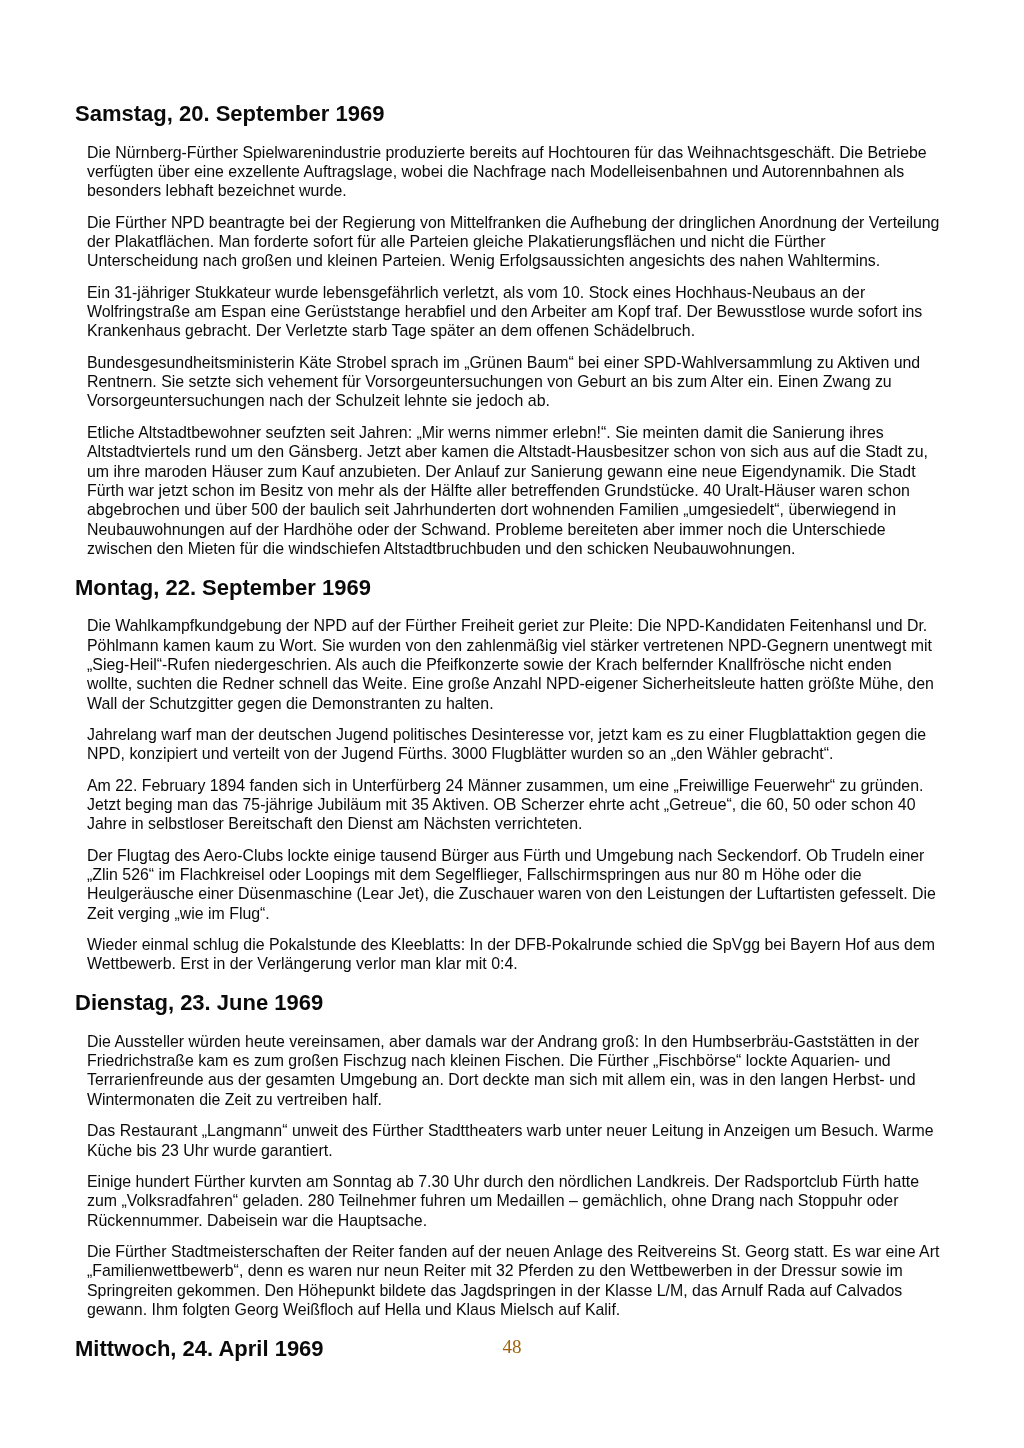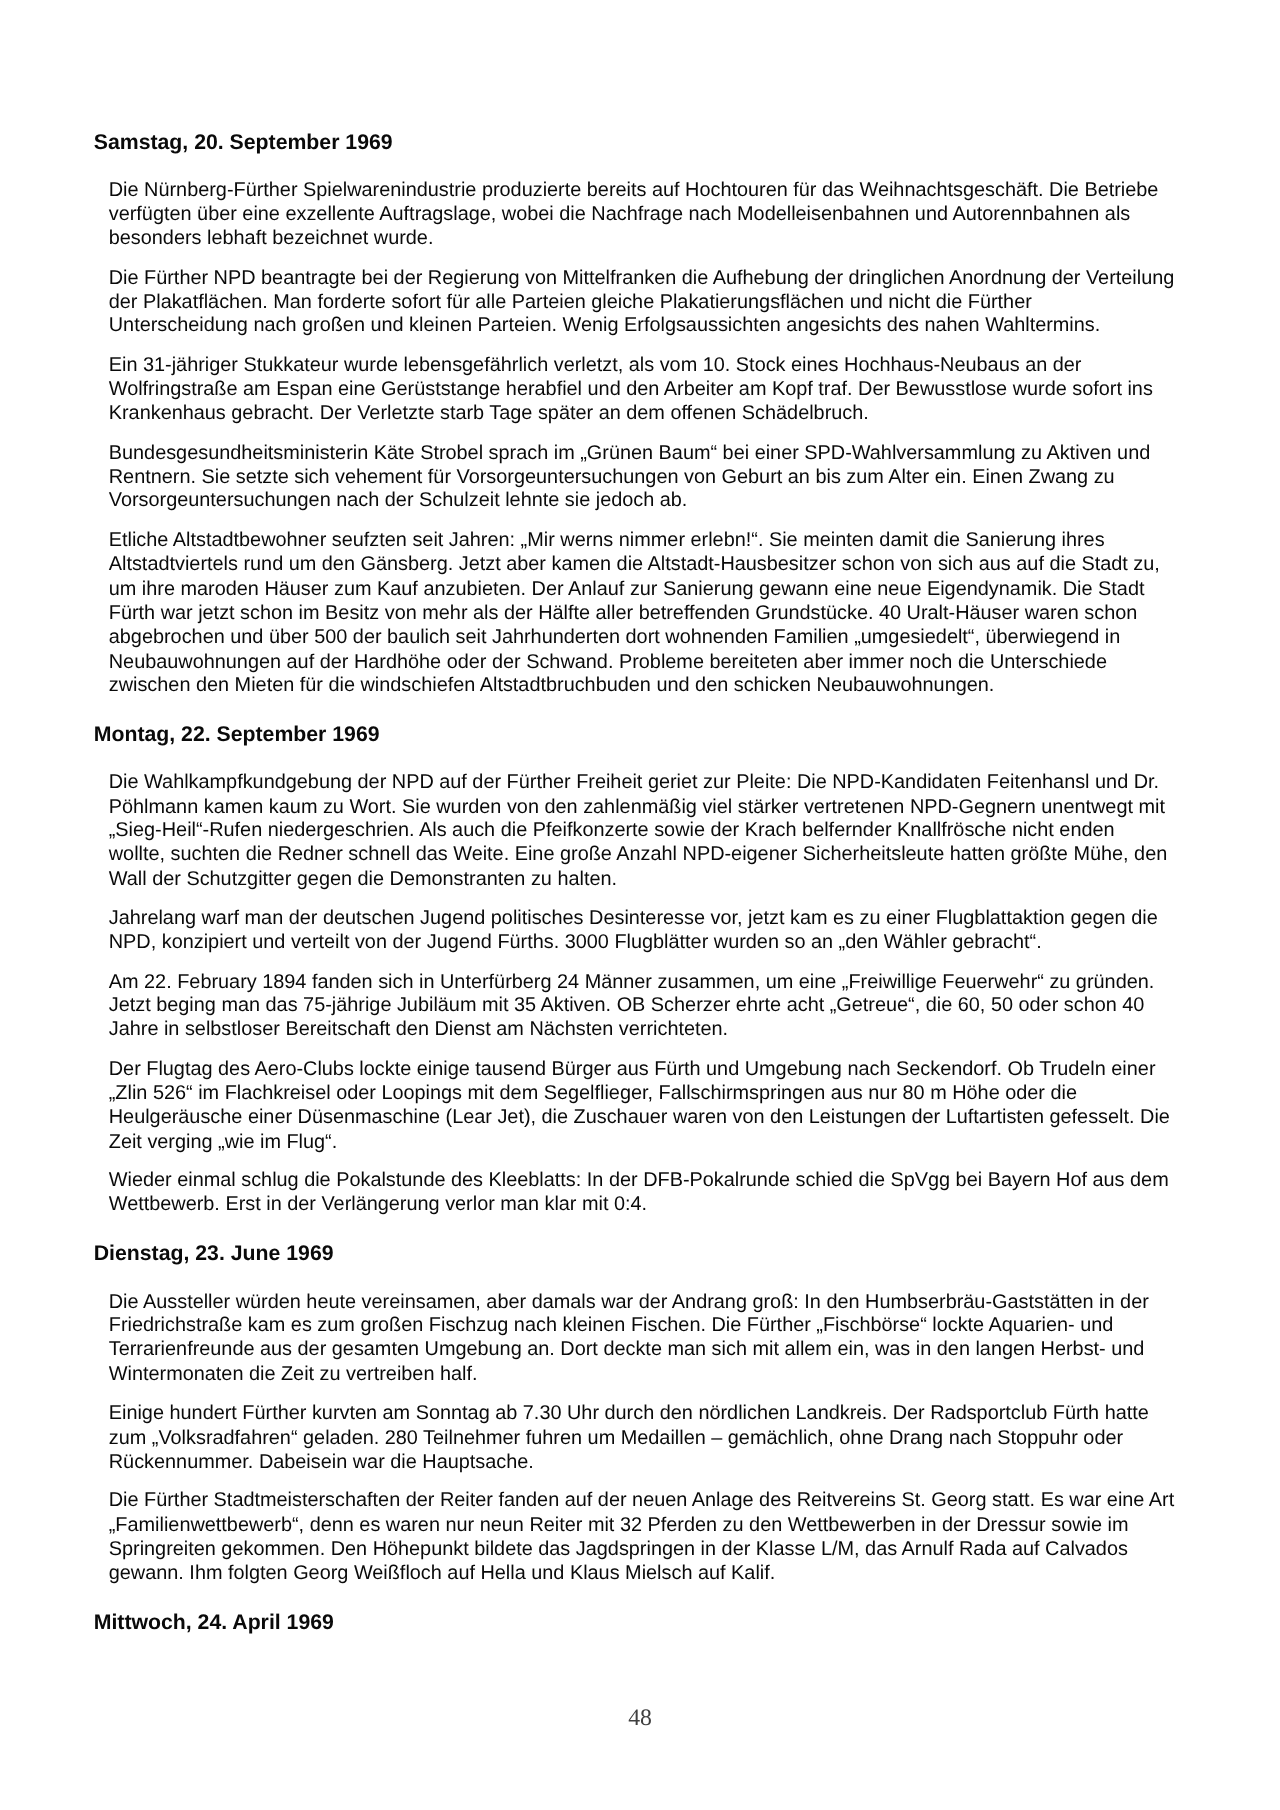--- a/index.html
+++ b/index.html
@@ -27,41 +27,40 @@
     top: 104px;
     width: 878px;
     font-family: "Liberation Sans", "DejaVu Sans", sans-serif;
     font-size: 15.9px;
     line-height: 19.35px;
     color: #0a0a0a;
     text-align: left;
     letter-spacing: 0;
   }
   .section-heading {
-    font-size: 17px;
+    font-size: 22px;
     font-weight: bold;
     margin: 19.35px 0;
   }
   .section:first-child .section-heading {
     margin-top: 0;
   }
   .section p {
     margin: 12px;
     padding: 0;
   }
   .page-number {
     position: absolute;
     left: 0;
     width: 1024px;
     top: 1336px;
     text-align: center;
     font-family: "Liberation Serif", "DejaVu Serif", serif;
     font-size: 19px;
-    color: #404040;
-    margin-top: 28px;
+    color: #a16207;
   }
 </style>
 </head>
 <body>
 
 <div class="page">
   <div class="content">
 
     <div class="section">
       <div class="section-heading">Samstag, 20. September 1969</div>
@@ -77,20 +76,21 @@
       <p>Die Wahlkampfkundgebung der NPD auf der Fürther Freiheit geriet zur Pleite: Die NPD-Kandidaten Feitenhansl und Dr. Pöhlmann kamen kaum zu Wort. Sie wurden von den zahlenmäßig viel stärker vertretenen NPD-Gegnern unentwegt mit „Sieg-Heil“-Rufen niedergeschrien. Als auch die Pfeifkonzerte sowie der Krach belfernder Knallfrösche nicht enden wollte, suchten die Redner schnell das Weite. Eine große Anzahl NPD-eigener Sicherheitsleute hatten größte Mühe, den Wall der Schutzgitter gegen die Demonstranten zu halten.</p>
       <p>Jahrelang warf man der deutschen Jugend politisches Desinteresse vor, jetzt kam es zu einer Flugblattaktion gegen die NPD, konzipiert und verteilt von der Jugend Fürths. 3000 Flugblätter wurden so an „den Wähler gebracht“.</p>
       <p>Am 22. February 1894 fanden sich in Unterfürberg 24 Männer zusammen, um eine „Freiwillige Feuerwehr“ zu gründen. Jetzt beging man das 75-jährige Jubiläum mit 35 Aktiven. OB Scherzer ehrte acht „Getreue“, die 60, 50 oder schon 40 Jahre in selbstloser Bereitschaft den Dienst am Nächsten verrichteten.</p>
       <p>Der Flugtag des Aero-Clubs lockte einige tausend Bürger aus Fürth und Umgebung nach Seckendorf. Ob Trudeln einer „Zlin 526“ im Flachkreisel oder Loopings mit dem Segelflieger, Fallschirmspringen aus nur 80 m Höhe oder die Heulgeräusche einer Düsenmaschine (Lear Jet), die Zuschauer waren von den Leistungen der Luftartisten gefesselt. Die Zeit verging „wie im Flug“.</p>
       <p>Wieder einmal schlug die Pokalstunde des Kleeblatts: In der DFB-Pokalrunde schied die SpVgg bei Bayern Hof aus dem Wettbewerb. Erst in der Verlängerung verlor man klar mit 0:4.</p>
     </div>
 
     <div class="section">
       <div class="section-heading">Dienstag, 23. June 1969</div>
       <p>Die Aussteller würden heute vereinsamen, aber damals war der Andrang groß: In den Humbserbräu-Gaststätten in der Friedrichstraße kam es zum großen Fischzug nach kleinen Fischen. Die Fürther „Fischbörse“ lockte Aquarien- und Terrarienfreunde aus der gesamten Umgebung an. Dort deckte man sich mit allem ein, was in den langen Herbst- und Wintermonaten die Zeit zu vertreiben half.</p>
+      <p>Das Restaurant „Langmann“ unweit des Fürther Stadttheaters warb unter neuer Leitung in Anzeigen um Besuch. Warme Küche bis 23 Uhr wurde garantiert.</p>
       <p>Einige hundert Fürther kurvten am Sonntag ab 7.30 Uhr durch den nördlichen Landkreis. Der Radsportclub Fürth hatte zum „Volksradfahren“ geladen. 280 Teilnehmer fuhren um Medaillen – gemächlich, ohne Drang nach Stoppuhr oder Rückennummer. Dabeisein war die Hauptsache.</p>
       <p>Die Fürther Stadtmeisterschaften der Reiter fanden auf der neuen Anlage des Reitvereins St. Georg statt. Es war eine Art „Familienwettbewerb“, denn es waren nur neun Reiter mit 32 Pferden zu den Wettbewerben in der Dressur sowie im Springreiten gekommen. Den Höhepunkt bildete das Jagdspringen in der Klasse L/M, das Arnulf Rada auf Calvados gewann. Ihm folgten Georg Weißfloch auf Hella und Klaus Mielsch auf Kalif.</p>
     </div>
 
     <div class="section">
       <div class="section-heading">Mittwoch, 24. April 1969</div>
     </div>
 
   </div>
 

